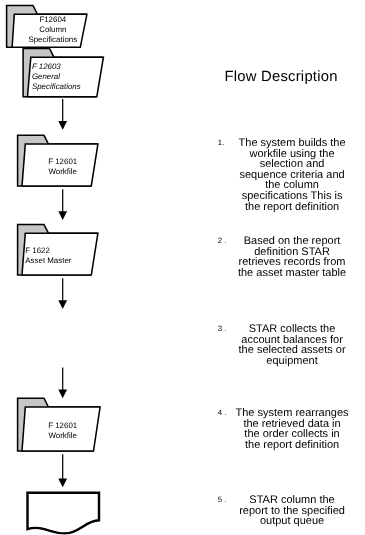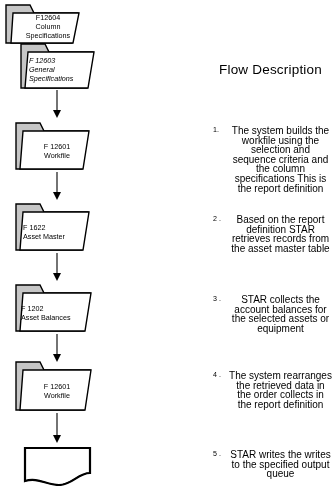--- a/index.html
+++ b/index.html
@@ -46,21 +46,21 @@
     font-size: 7.2px;
     line-height: 9.2px;
     color: #000;
     white-space: pre-line;
     letter-spacing: 0px;
   }
 
   
   .desc-column {
     position: absolute;
-    left: 213px;
+    left: 198px;
     top: 0;
     width: 119px;
     height: 373px;
   }
 
   .desc-title {
     position: absolute;
     left: 6px;
     top: 62px;
     font-size: 13.5px;
@@ -153,28 +153,20 @@
  Asset Master</div>
     </div>
 
     <div class="node" style="left:50px; top:253px;">
       <svg class="arrow-svg" width="14" height="28" viewBox="0 0 14 28">
         <line x1="7" y1="0" x2="7" y2="21" stroke="#000000" stroke-width="1.1"></line>
         <path d="M3,20 L11,20 L7,28 Z" fill="#000000"></path>
       </svg>
     </div>
 
-    <div class="node" style="left:14px; top:281px;">
-      <svg class="folder-svg" width="88" height="54" viewBox="0 0 88 54">
-        <path d="M2,4 L2,50 L70,50 L76,12 L30,12 L26,4 Z" fill="#c6c6c6" stroke="#000000" stroke-width="1.4" stroke-linejoin="miter"></path>
-        <path d="M9,12 L6,50 L71,50 L77,12 Z" fill="#ffffff" stroke="#000000" stroke-width="1.4" stroke-linejoin="miter"></path>
-      </svg>
-      <div class="node-label" style="left:7px; top:23px; width:72px; text-align:left;">F 1202
- Asset Balances</div>
-    </div>
 
     <div class="node" style="left:50px; top:334px;">
       <svg class="arrow-svg" width="14" height="28" viewBox="0 0 14 28">
         <line x1="7" y1="0" x2="7" y2="21" stroke="#000000" stroke-width="1.1"></line>
         <path d="M3,20 L11,20 L7,28 Z" fill="#000000"></path>
       </svg>
     </div>
 
     <div class="node" style="left:14px; top:358px;">
       <svg class="folder-svg" width="86" height="56" viewBox="0 0 86 56">
@@ -221,18 +213,18 @@
       <span class="desc-text">STAR collects the account balances for the selected assets or equipment</span>
     </div>
 
     <div class="desc-item" style="top:371px;">
       <span class="desc-num">4 .</span>
       <span class="desc-text">The system rearranges the retrieved data in the order collects in the report definition</span>
     </div>
 
     <div class="desc-item" style="top:450px;">
       <span class="desc-num">5 .</span>
-      <span class="desc-text">STAR writes the writes to the specified output queue</span>
+      <span class="desc-text">STAR column the report to the specified output queue</span>
     </div>
 
   </div>
 
 </div>
 
 </body></html>

